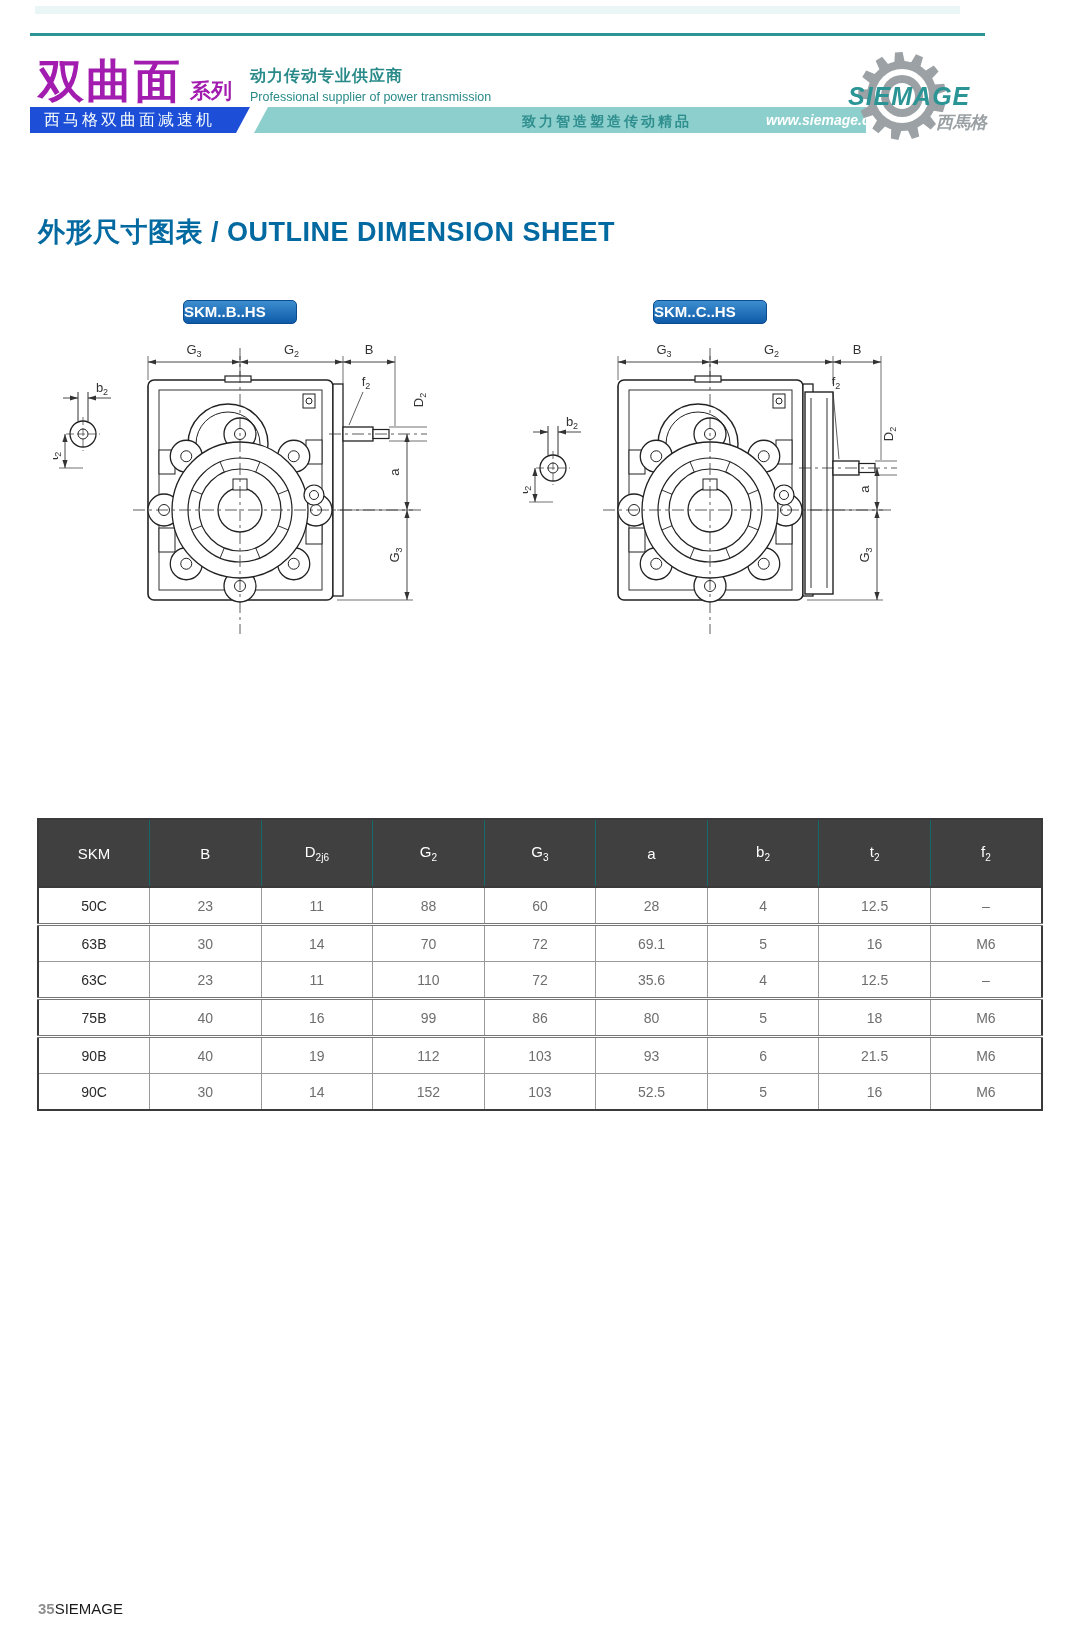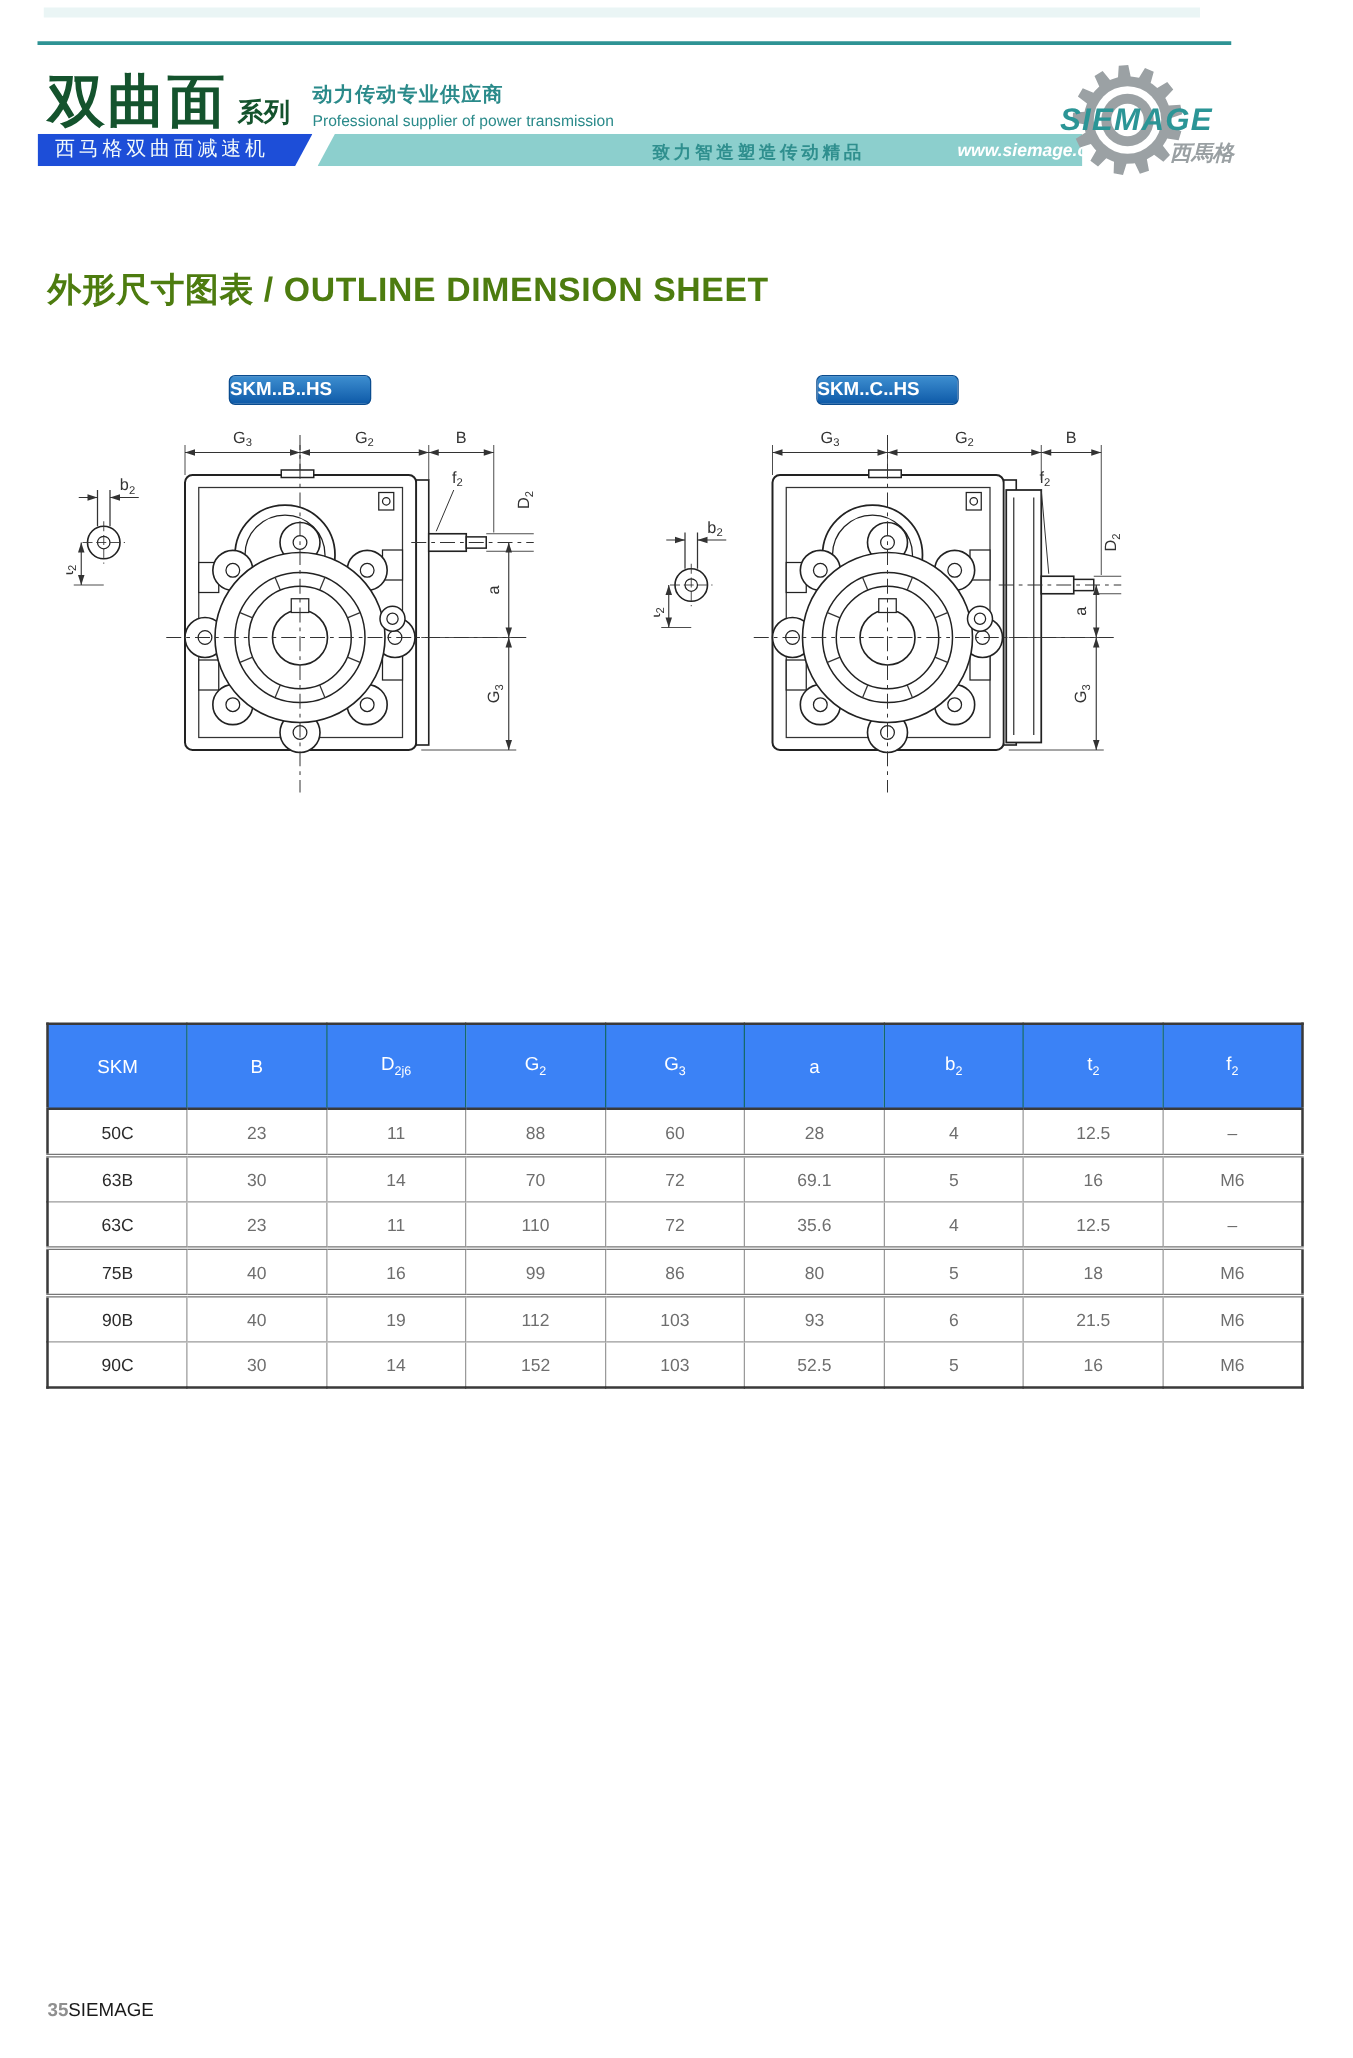--- a/index.html
+++ b/index.html
@@ -2,55 +2,55 @@
 <html><head>
 <meta charset="utf-8">
 <style>
   html,body{margin:0;padding:0;background:#fff;}
   .page{position:relative;width:1082px;height:1646px;background:#fff;overflow:hidden;
         font-family:"Liberation Sans",sans-serif;}
   .topband{position:absolute;left:35px;top:6px;width:925px;height:8px;background:#eaf5f5;}
   .toprule{position:absolute;left:30px;top:33px;width:955px;height:3px;background:#2e9394;}
 
   
-  .series{position:absolute;left:38px;top:58px;display:flex;align-items:flex-end;color:#14532d;}
+  .series{position:absolute;left:38px;top:58px;display:flex;align-items:flex-end;color:#a21caf;}
   .series-big{font-size:46px;font-weight:800;letter-spacing:2px;line-height:1;}
   .series-small{font-size:21px;font-weight:700;margin-left:8px;line-height:1.25;}
   .tagline{position:absolute;left:250px;top:66px;color:#2a8a8a;}
   .tagline-cn{font-size:16px;font-weight:700;letter-spacing:1px;}
   .tagline-en{font-size:12.5px;margin-top:3px;}
   .ribbon-dark{position:absolute;left:30px;top:107px;width:220px;height:26px;background:#1d4ed8;
     clip-path:polygon(0 0,100% 0,calc(100% - 14px) 100%,0 100%);}
   .ribbon-dark span{display:block;color:#f4fbfb;font-size:16px;letter-spacing:3px;line-height:26px;padding-left:14px;}
   .ribbon-light{position:absolute;left:254px;top:107px;width:612px;height:26px;background:#8ccfcd;
     clip-path:polygon(14px 0,100% 0,100% 100%,0 100%);}
   .ribbon-motto{position:absolute;left:268px;top:6px;color:#2f8f8e;font-weight:700;font-size:14px;letter-spacing:3px;}
   .ribbon-url{position:absolute;left:512px;top:5px;color:#ffffff;font-weight:700;font-style:italic;font-size:14px;}
   .logo{position:absolute;left:848px;top:48px;width:170px;height:100px;}
   .logo svg{position:absolute;left:6px;top:0;}
   .logo-en{position:absolute;left:0;top:34px;width:168px;font-size:25px;font-style:italic;font-weight:800;
     letter-spacing:1px;color:#2b9596;}
   .logo-cn{position:absolute;left:88px;top:63px;font-size:17px;font-style:italic;font-weight:700;color:#9aa0a3;}
 
   .section-title{position:absolute;left:38px;top:214px;margin:0;font-size:27px;font-weight:800;
-    color:#4d7c0f;letter-spacing:0.5px;}
+    color:#0369a1;letter-spacing:0.5px;}
 
   
   .drawing{position:absolute;top:300px;width:450px;height:345px;}
   #drawing-0{left:53px;}
   #drawing-1{left:523px;}
   .badge{position:absolute;left:130px;top:0;width:112px;height:22px;line-height:22px;text-align:left;
     color:#fff;font-size:15px;font-weight:700;border-radius:5px;border:1px solid #0a4c8f;
     background:linear-gradient(#3d8ed0,#0e5aa8);}
   .drawing svg{position:absolute;left:0;top:32px;}
 
   
   table.dims{position:absolute;left:37px;top:818px;width:1006px;border-collapse:collapse;table-layout:fixed;
     border:2px solid #3a3a3a;}
-  table.dims th{height:64px;background:#3b82f6;color:#fff;font-size:15px;font-weight:400;
+  table.dims th{height:64px;background:#404040;color:#fff;font-size:15px;font-weight:400;
     border-right:1px solid #14696a;border-bottom:2px solid #3a3a3a;}
   table.dims td{height:33px;text-align:center;font-size:14px;color:#6e6e6e;
     border-right:1px solid #9a9a9a;border-top:1px solid #9a9a9a;}
   table.dims td.model{color:#2a2a2a;}
   table.dims tr.group-start td{border-top:3px double #777;}
   .th-sub{font-size:10px;vertical-align:-4px;}
 
   .footer{position:absolute;left:38px;top:1600px;font-size:15px;}
   .footer .pagenum{color:#8f8f8f;font-weight:700;}
   .footer .brand{color:#1a1a1a;}

